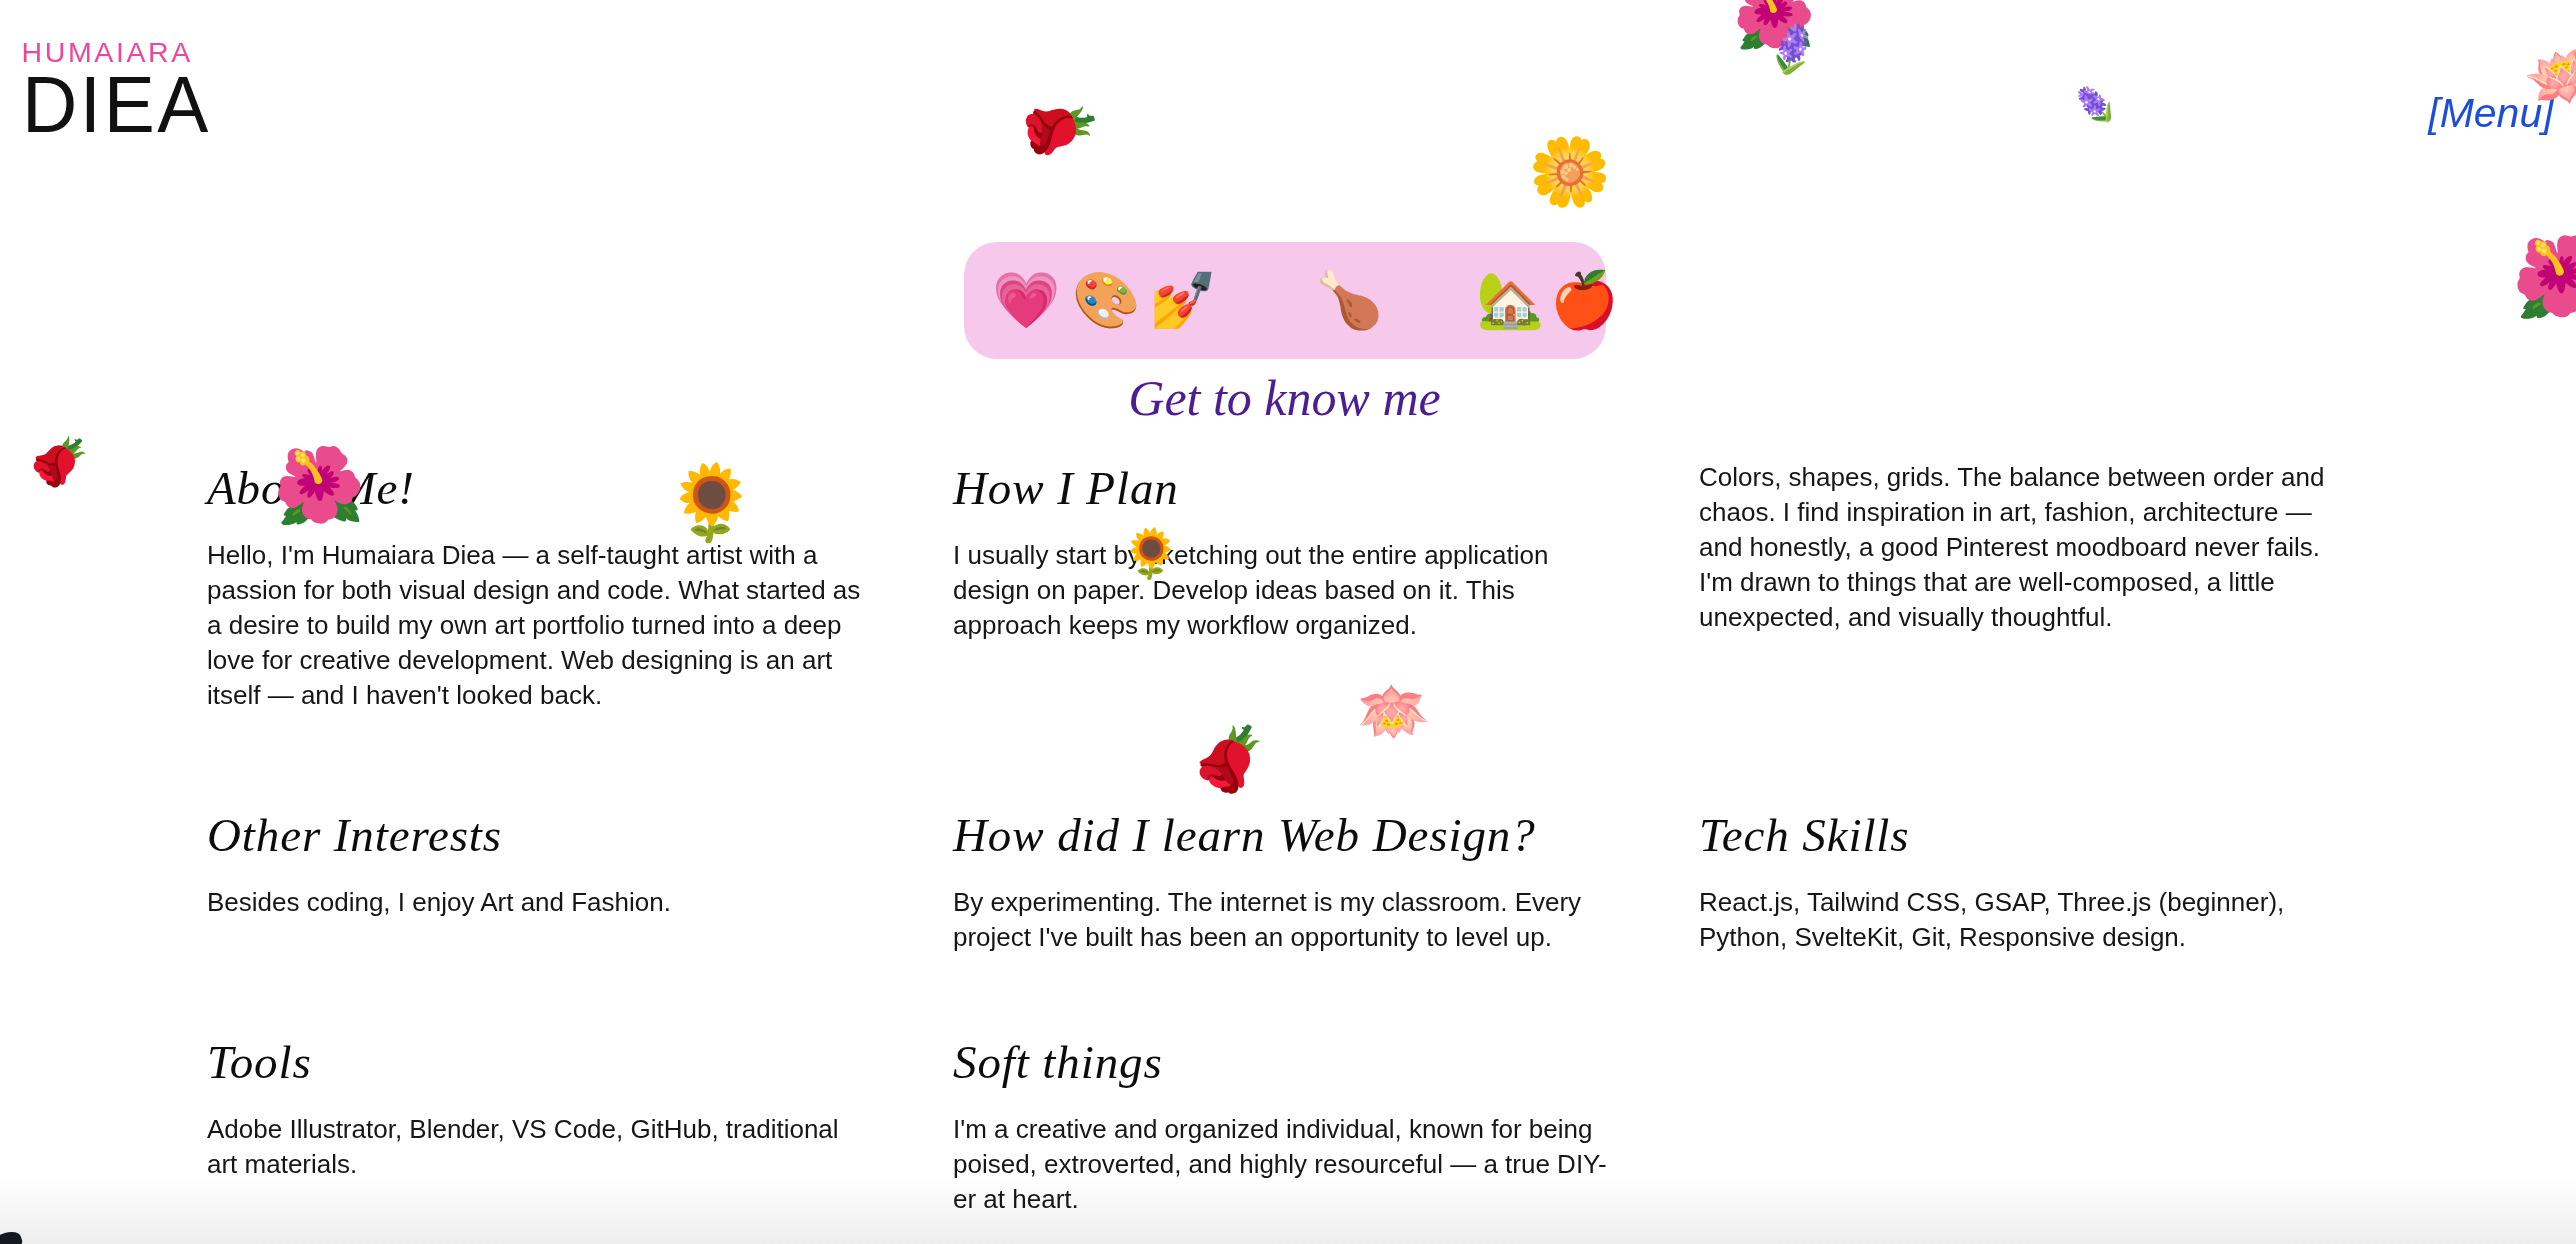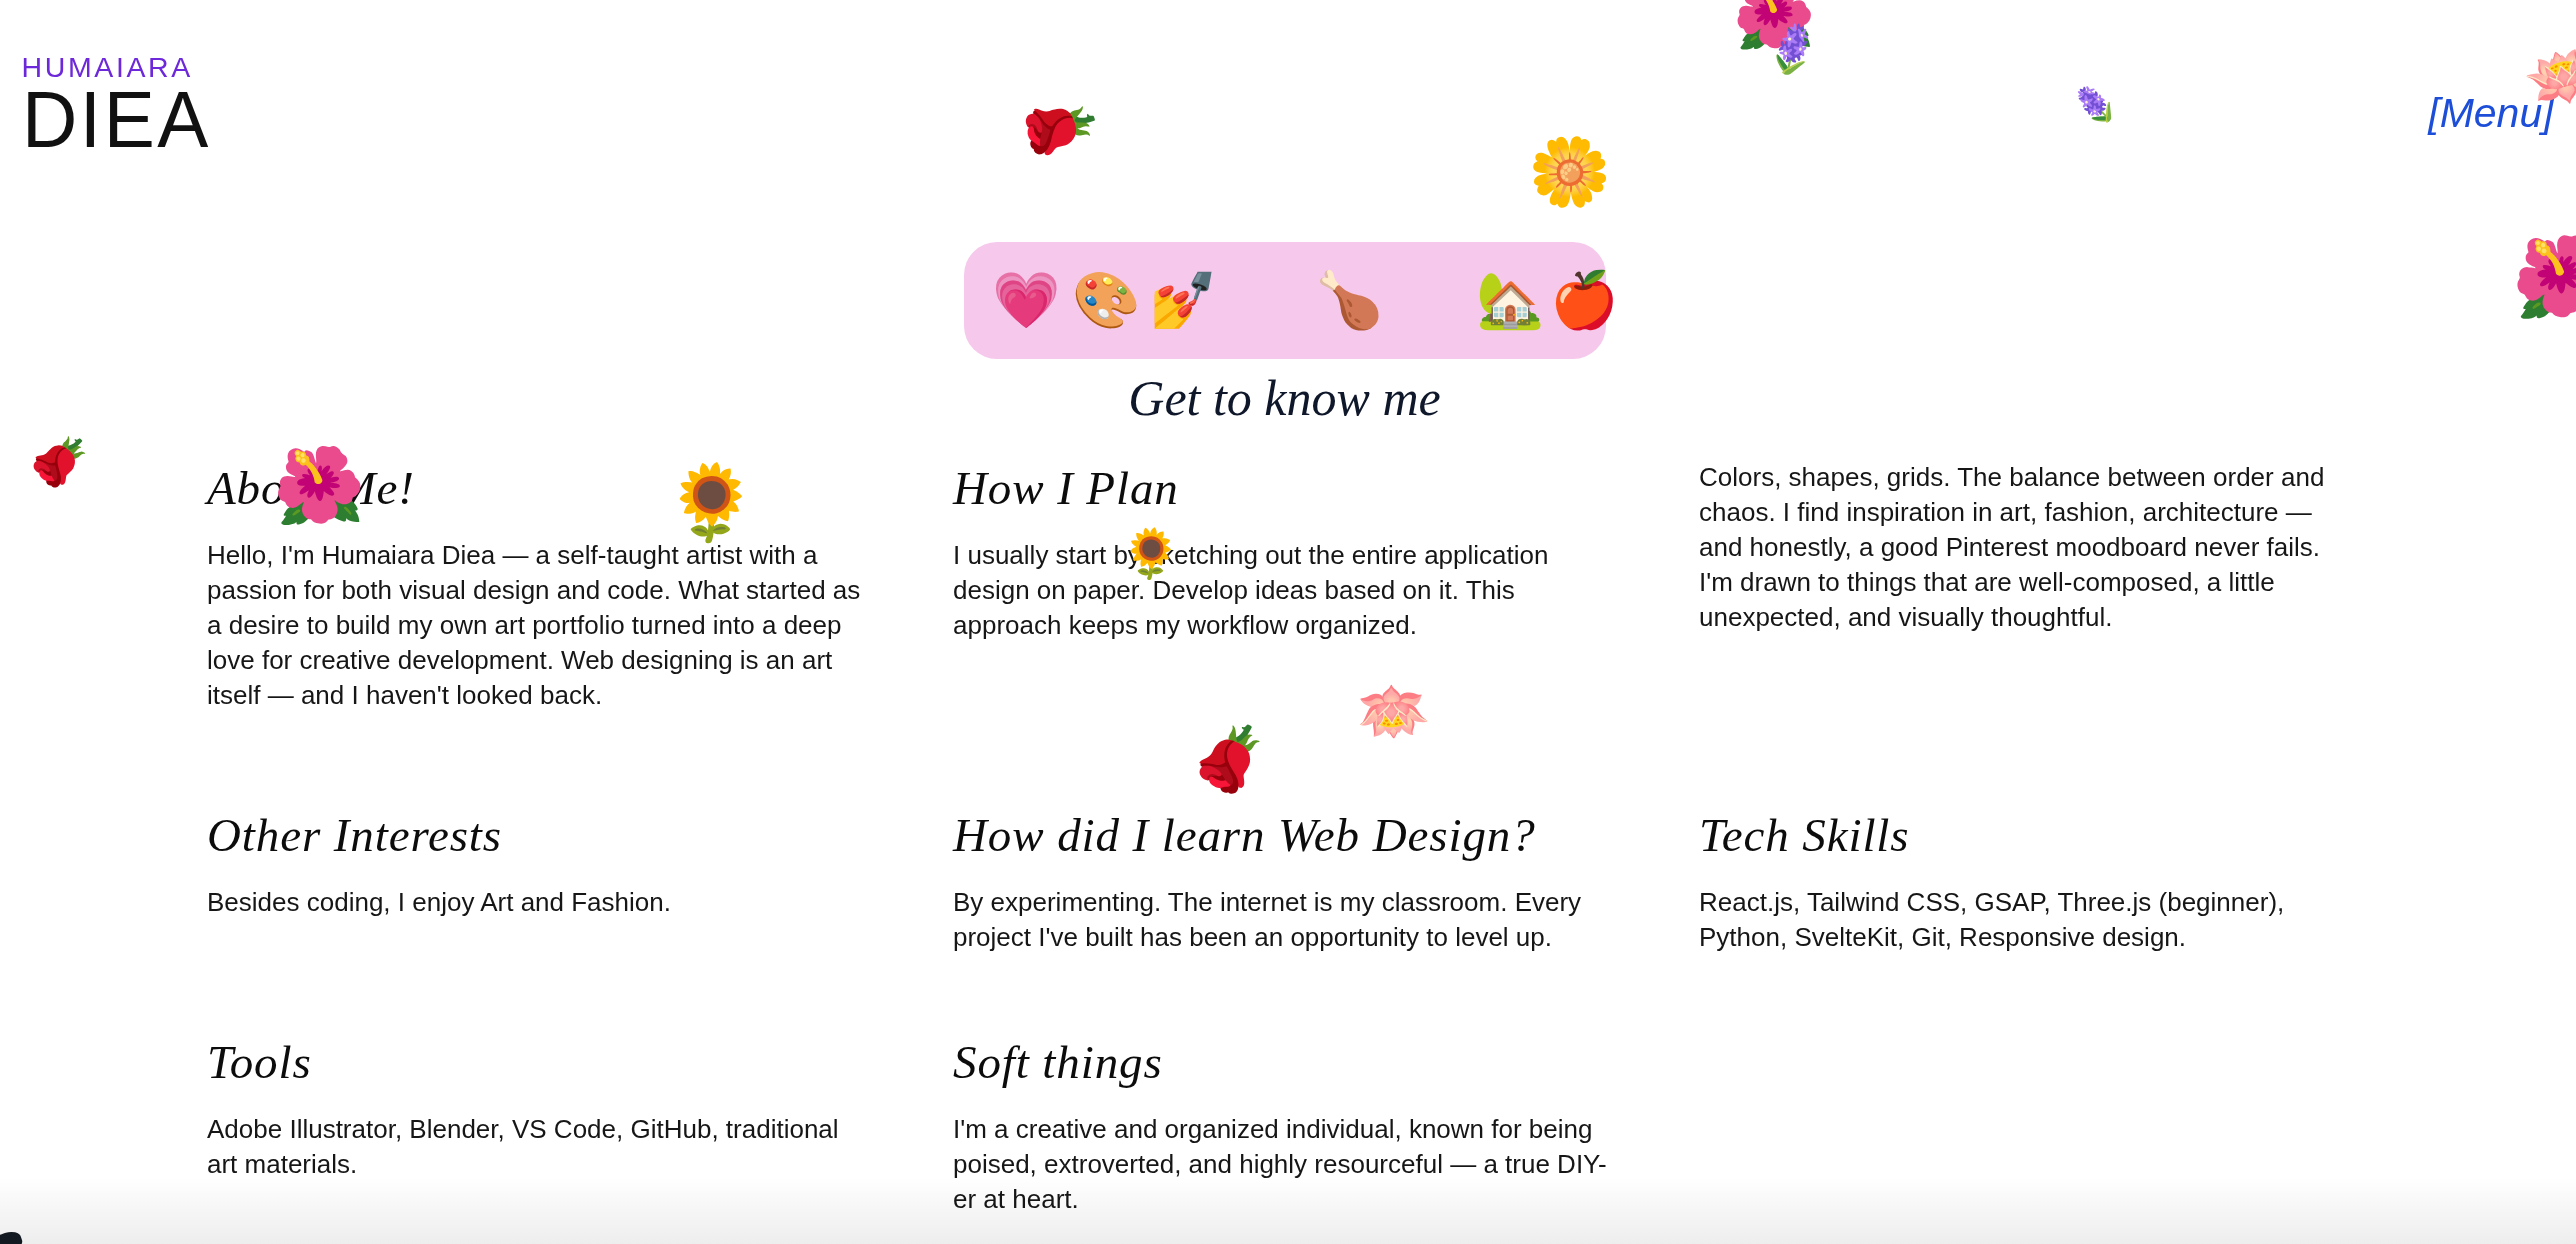--- a/index.html
+++ b/index.html
@@ -17,22 +17,21 @@
     position: absolute;
     left: 21.6px;
     top: 36px;
     cursor: pointer;
   }
   .logo-top {
     font-family: "Liberation Sans", sans-serif;
     font-weight: 400;
     font-size: 28.5px;
     letter-spacing: 2.6px;
-    color: #6d28d9;
-    margin-top: 15px;
+    color: #ec4899;
   }
   .logo-main {
     font-family: "Liberation Sans", sans-serif;
     font-weight: 300;
     font-size: 79px;
     line-height: 0.92;
     letter-spacing: 2.6px;
     color: #111111;
     transform: scaleX(0.97);
     transform-origin: left top;
@@ -72,21 +71,21 @@
 
   .hero-caption {
     position: absolute;
     left: 0;
     top: 369px;
     width: 2569px;
     text-align: center;
     font-family: "Liberation Serif", serif;
     font-style: italic;
     font-size: 50px;
-    color: #0f172a;
+    color: #4c1d95;
   }
 
   
   .grid {
     position: absolute;
     left: 207px;
     top: 460px;
     display: grid;
     grid-template-columns: 658px 658px 658px;
     column-gap: 88px;

